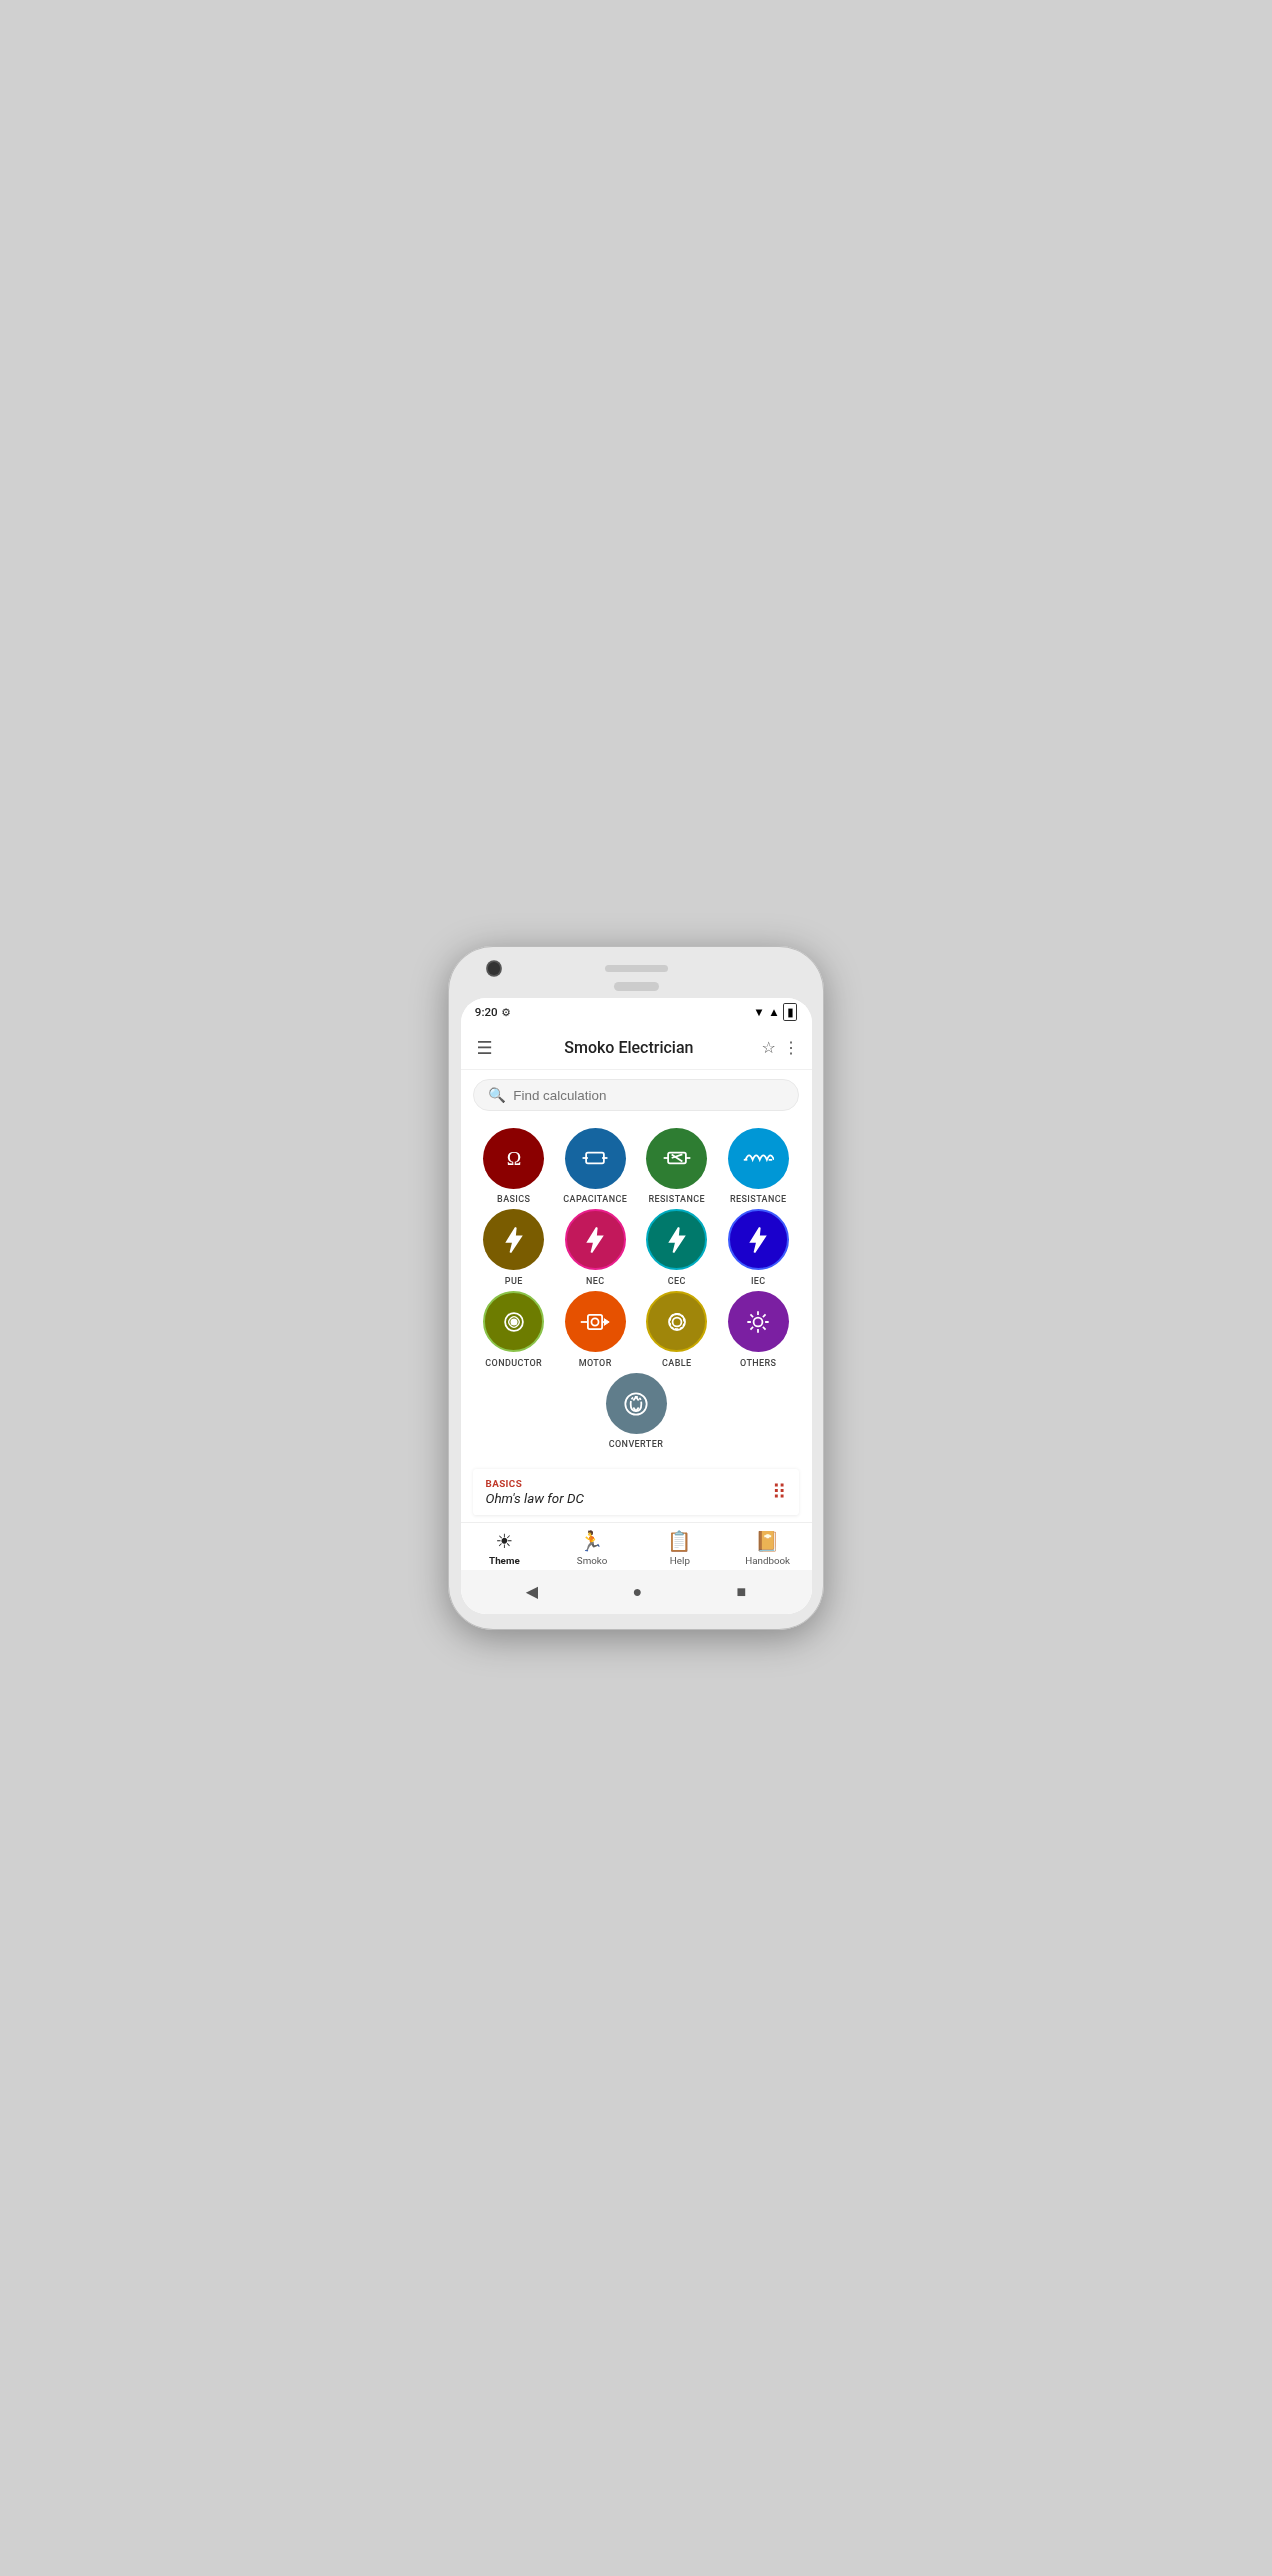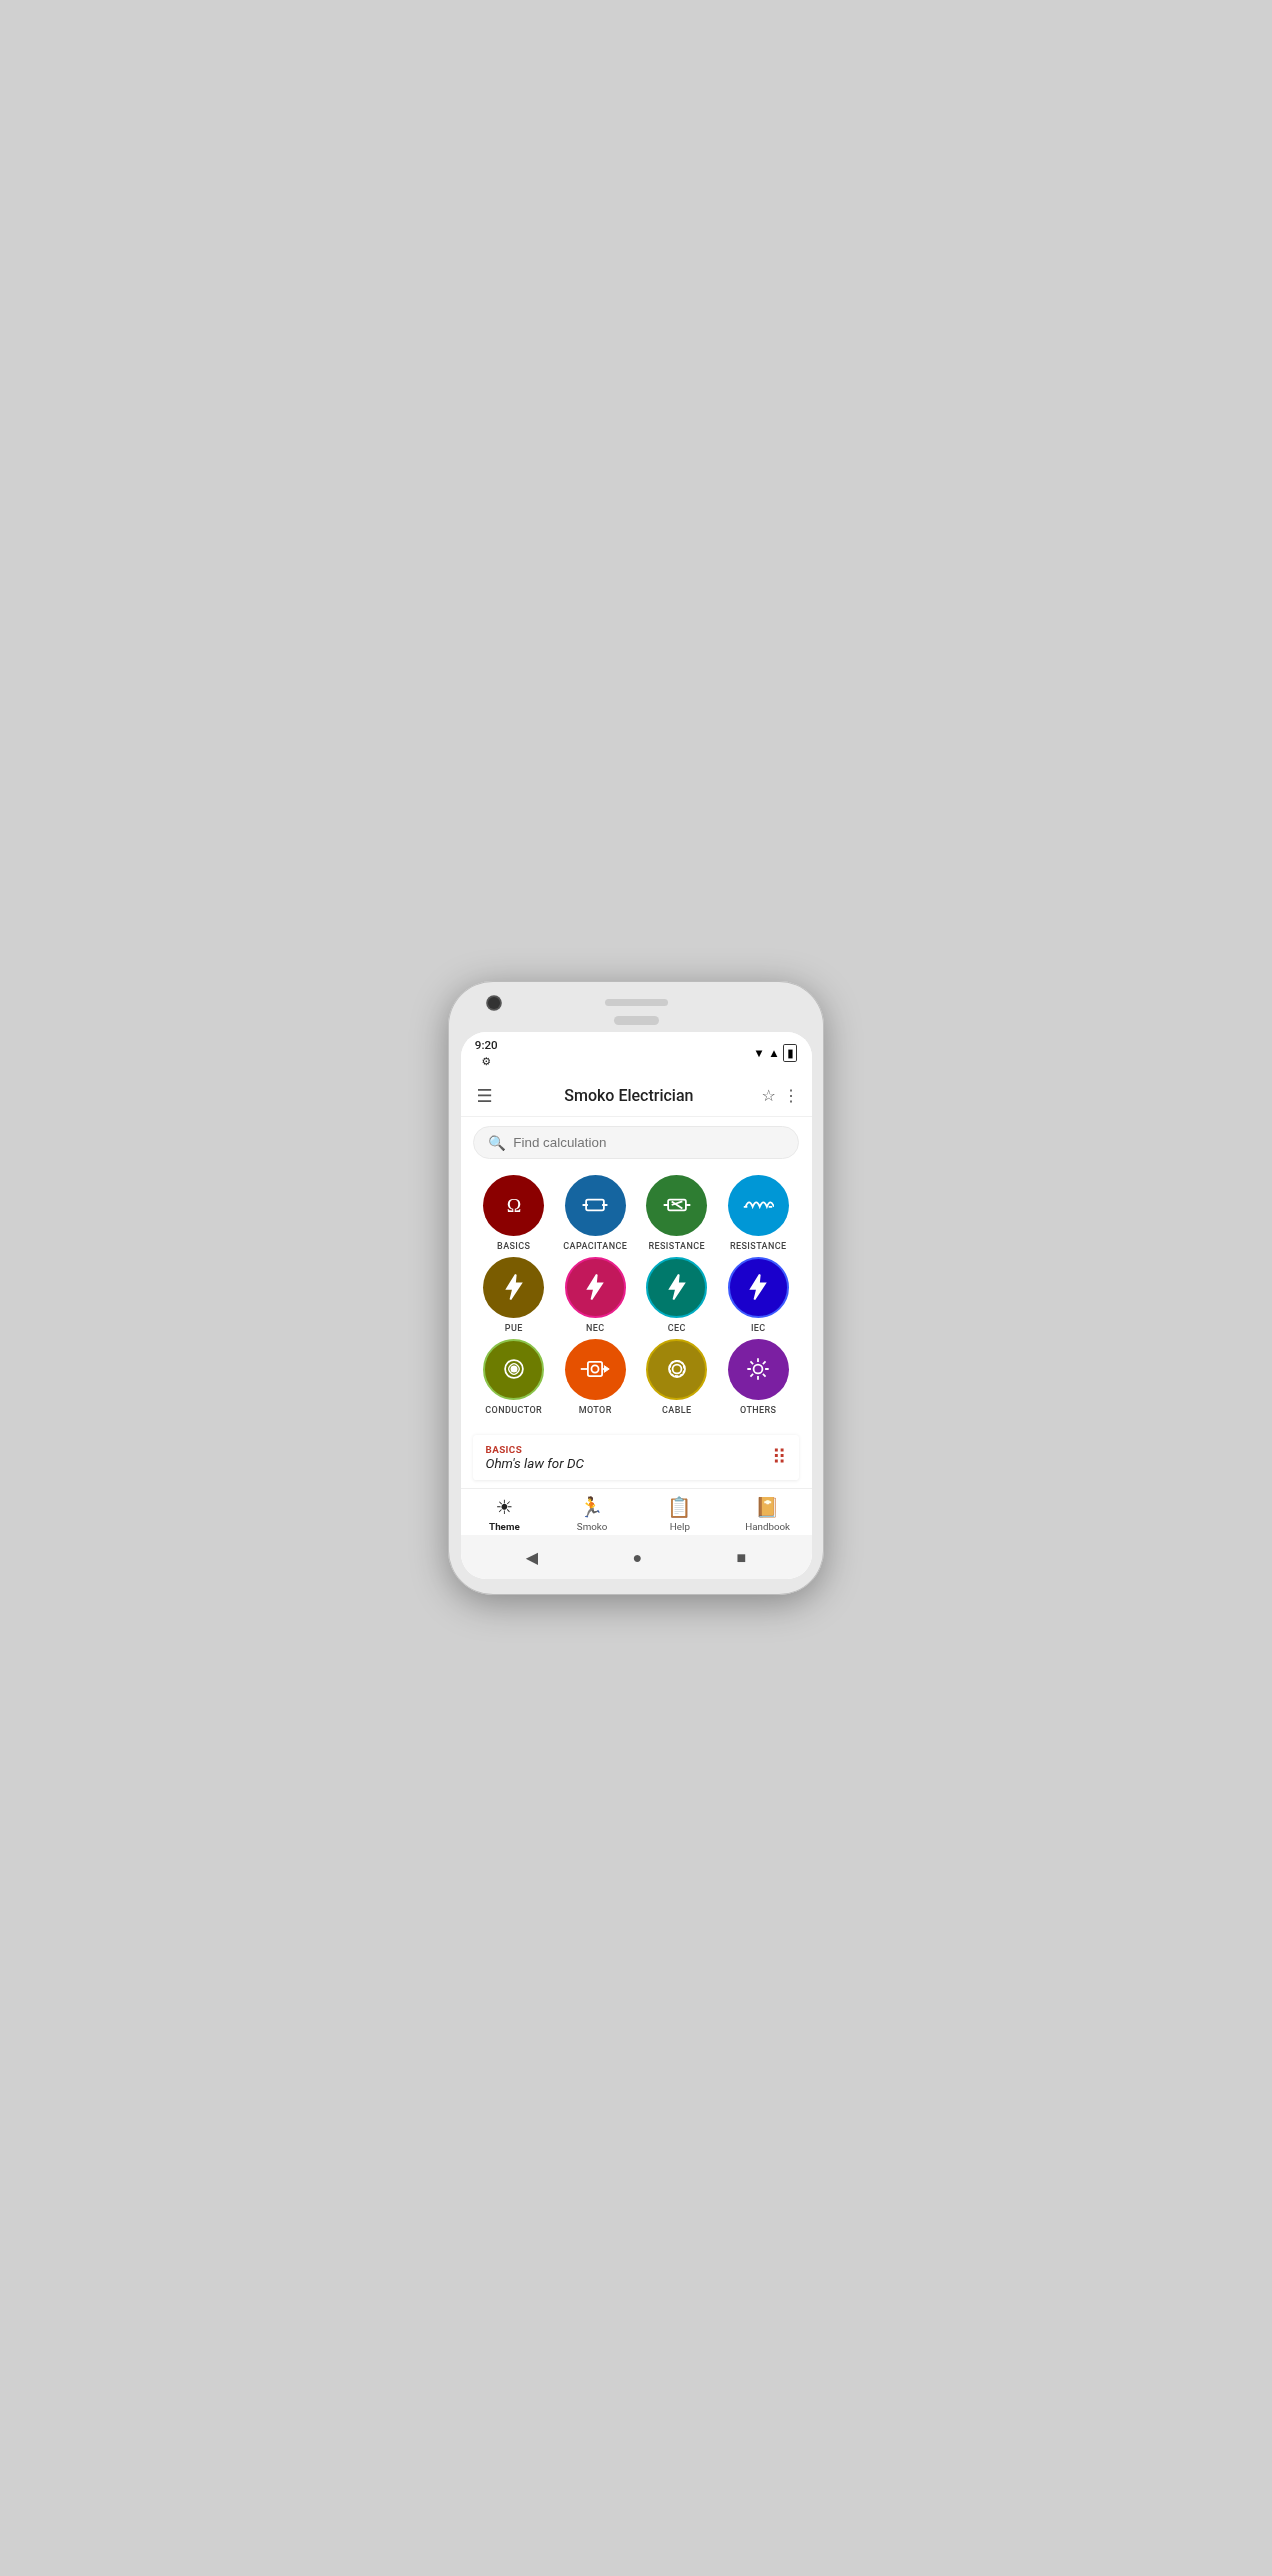--- a/index.html
+++ b/index.html
@@ -50,21 +50,20 @@
       padding: 5.4px 14.3px;
       background: #fff;
     }
     .status-time {
       font-size: 11.6px;
       font-weight: 500;
       color: #222;
       display: flex;
       align-items: center;
       gap: 3.6px;
-      flex-direction: column;
     }
     .status-icons {
       display: flex;
       align-items: center;
       gap: 3.6px;
     }
     .app-bar {
       display: flex;
       align-items: center;
       padding: 7.2px 12.5px;
@@ -388,20 +387,34 @@
           <div class="icon-circle" style="background-color:#7b1fa2;">
             <svg viewBox="0 0 36 36" stroke="white" stroke-width="2" fill="none">
               <circle cx="18" cy="18" r="5"></circle>
               <path d="M18 6 L18 10 M18 26 L18 30 M6 18 L10 18 M26 18 L30 18 M9.5 9.5 L12.5 12.5 M23.5 23.5 L26.5 26.5 M26.5 9.5 L23.5 12.5 M12.5 23.5 L9.5 26.5"></path>
             </svg>
           </div>
           <span class="icon-label">OTHERS</span>
         </div>
       </div>
 
+      <div class="single-row">
+        <div class="grid-item-single">
+          <div class="icon-circle" style="background-color:#607d8b;">
+            <svg viewBox="0 0 36 36" stroke="white" stroke-width="2.2" fill="none">
+              <circle cx="18" cy="18" r="12"></circle>
+              <path d="M12 18 Q12 10 18 10 Q24 10 24 18" stroke-dasharray="3,2"></path>
+              <path d="M18 10 L15 14 M18 10 L21 14"></path>
+              <path d="M24 18 Q24 26 18 26 Q12 26 12 18"></path>
+              <path d="M18 26 L15 22 M18 26 L21 22"></path>
+            </svg>
+          </div>
+          <span class="icon-label">CONVERTER</span>
+        </div>
+      </div>
 
     </div>
 
     <div class="recent-section">
       <div class="recent-left">
         <div class="recent-category">BASICS</div>
         <div class="recent-name">Ohm's law for DC</div>
       </div>
       <div class="grid-dots">⠿</div>
     </div>

